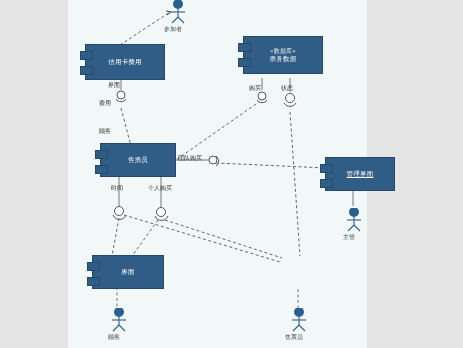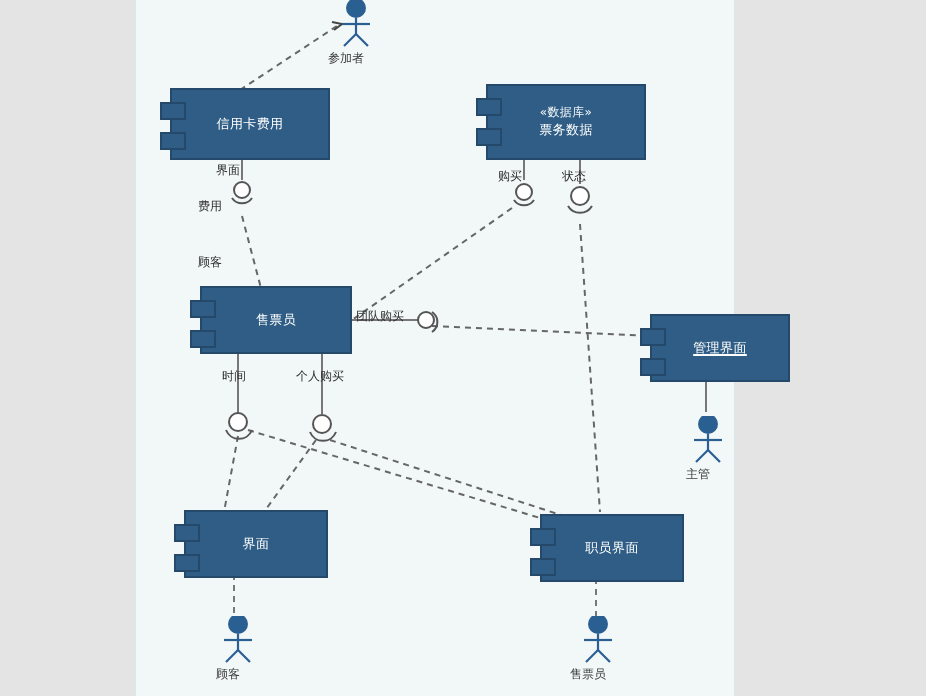--- a/index.html
+++ b/index.html
@@ -139,21 +139,21 @@
         <path d="M298 289 L298 308" stroke="#777" stroke-dasharray="3,2.5"></path>
       </g>
     </svg>
 
     <div class="component" style="left:85px; top:44px; width:78px; height:34px;">
       <div class="tab t1"></div>
       <div class="tab t2"></div>
       <span>信用卡费用</span>
     </div>
 
-    <div class="component" style="left:243px; top:42px; width:78px; height:36px;">
+    <div class="component" style="left:243px; top:36px; width:78px; height:36px;">
       <div class="tab t1"></div>
       <div class="tab t2"></div>
       <span class="stereo">«数据库»</span>
       <span>票务数据</span>
     </div>
 
     <div class="component" style="left:100px; top:143px; width:74px; height:32px;">
       <div class="tab t1"></div>
       <div class="tab t2"></div>
       <span>售票员</span>
@@ -164,25 +164,20 @@
       <div class="tab t2"></div>
       <span>管理界面</span>
     </div>
 
     <div class="component" style="left:92px; top:255px; width:70px; height:32px;">
       <div class="tab t1"></div>
       <div class="tab t2"></div>
       <span>界面</span>
     </div>
 
-    <div class="component" style="left:270px; top:257px; width:70px; height:32px;">
-      <div class="tab t1"></div>
-      <div class="tab t2"></div>
-      <span>职员界面</span>
-    </div>
 
     <svg class="edges" viewBox="0 0 463 348">
       <g stroke="#555" fill="none">
 
         <circle cx="121" cy="95" r="4" fill="#ffffff" stroke="#555"></circle>
         <path d="M116 99 A6 6 0 0 0 126 99" stroke="#555"></path>
 
         <circle cx="262" cy="96" r="4" fill="#ffffff" stroke="#555"></circle>
         <path d="M257 100 A6 6 0 0 0 267 100" stroke="#555"></path>
 

